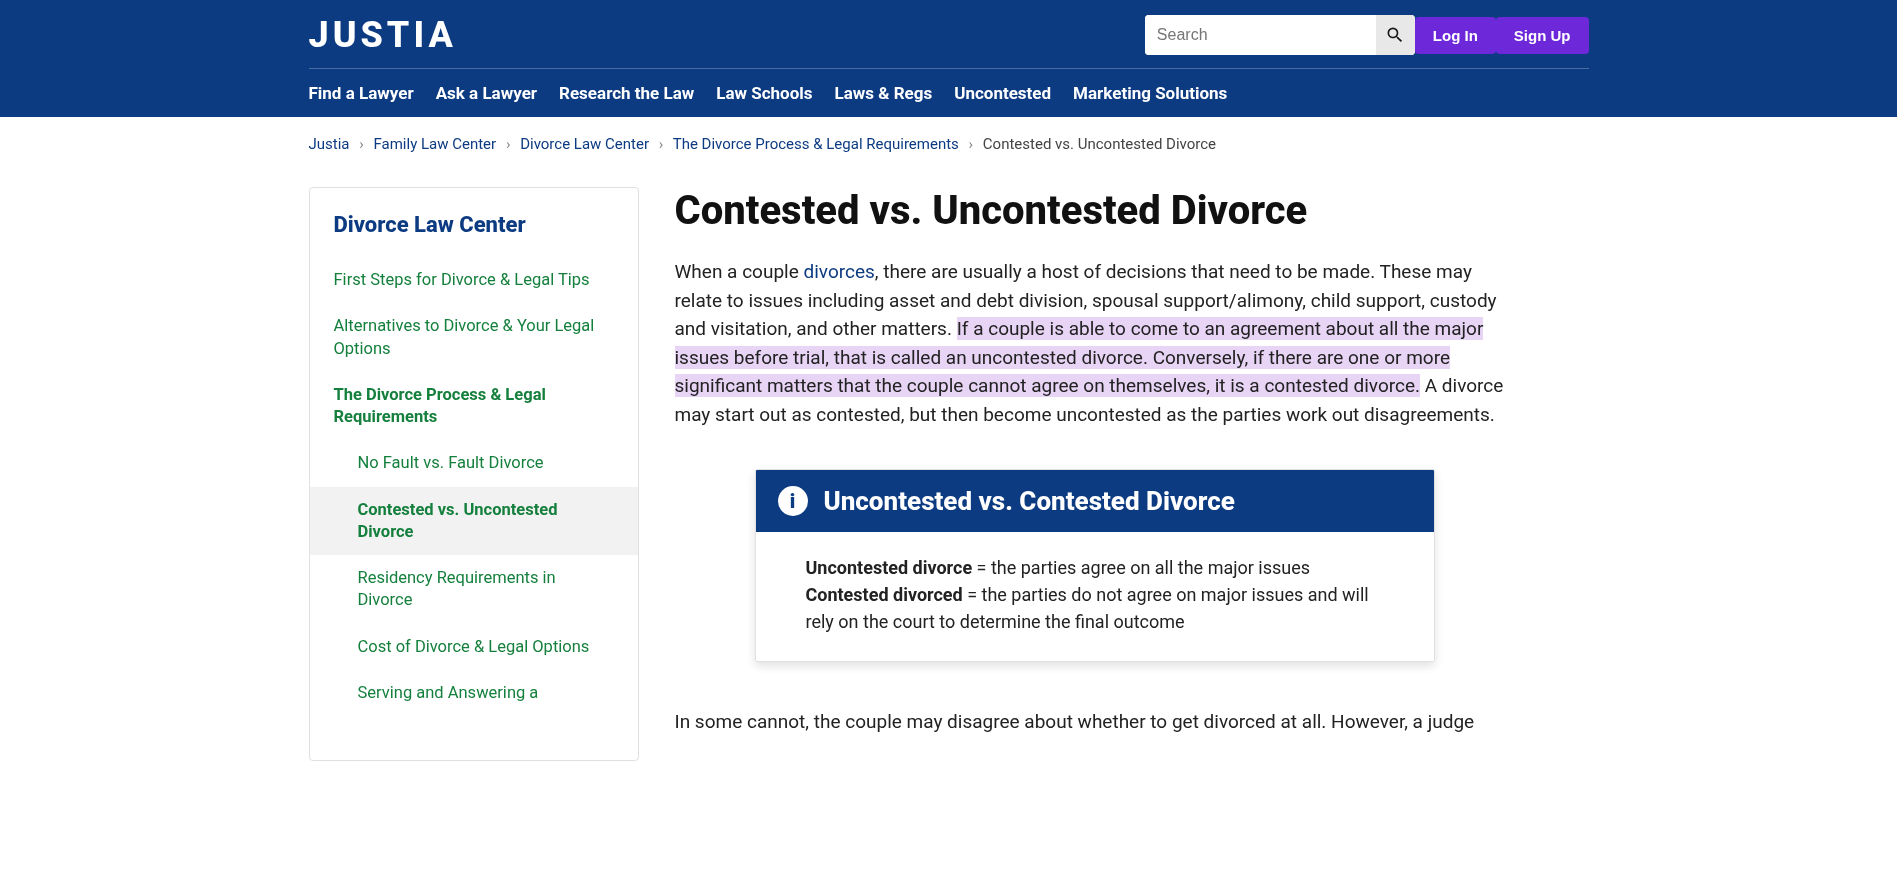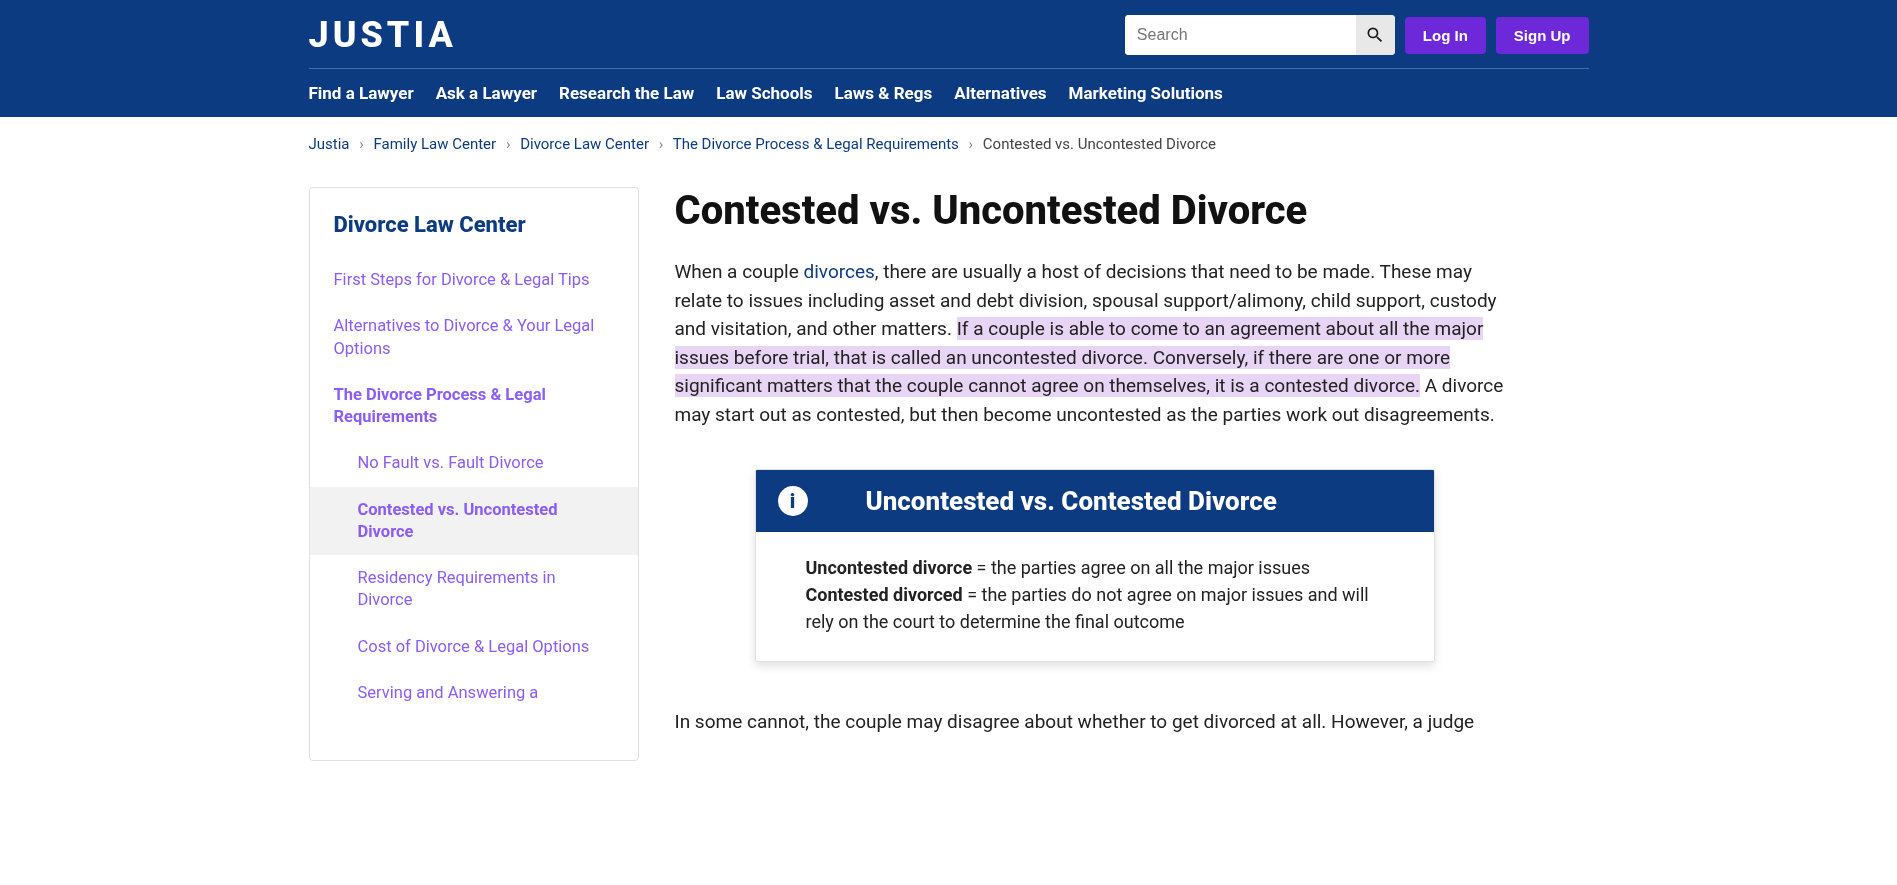--- a/index.html
+++ b/index.html
@@ -1,48 +1,48 @@
 <!DOCTYPE html>
 <html><head>
 <meta charset="utf-8">
 <style>
 * { margin: 0; padding: 0; box-sizing: border-box; }
 body { font-family: -apple-system, BlinkMacSystemFont, "Segoe UI", Roboto, Helvetica, Arial, sans-serif; color: #222; background: #fff; }
 .header { background: #0d3b82; color: #fff; }
 .header-inner { max-width: 1280px; margin: 0 auto; padding: 14px 0 0 0; }
 .header-top { display: flex; align-items: center; justify-content: space-between; padding: 0 0 12px 0; }
 .logo { font-weight: 800; letter-spacing: 4px; font-size: 36px; color: #fff; text-decoration: none; }
-.header-right { display: flex; align-items: center; gap: 10px; }
+.header-right { display: flex; align-items: center; gap: 0; }
 .search-box { display: flex; background: #fff; border-radius: 4px; overflow: hidden; height: 40px; width: 270px; }
 .search-input { flex: 1; border: none; outline: none; padding: 0 12px; font-size: 16px; color: #555; }
 .search-btn { width: 44px; background: #e8e8e8; border: none; display: flex; align-items: center; justify-content: center; cursor: pointer; }
 .search-btn svg { width: 20px; height: 20px; fill: #1a1a1a; }
 .hdr-btn { background: #6d28d9; color: #fff; border: none; padding: 10px 18px; font-size: 15px; font-weight: 700; border-radius: 4px; cursor: pointer; }
 .nav-row { border-top: 1px solid rgba(255,255,255,0.25); display: flex; gap: 22px; padding: 14px 0; }
 .nav-row a { color: #fff; text-decoration: none; font-weight: 700; font-size: 17px; }
 .breadcrumb { max-width: 1280px; margin: 4px auto; padding: 14px 0 6px 0; font-size: 15px; color: #444; }
 .breadcrumb a { color: #0d3b82; text-decoration: none; }
 .breadcrumb .sep { color: #888; margin: 0 6px; }
 .breadcrumb .current { color: #444; }
 .main { max-width: 1280px; margin: 0 auto; display: flex; gap: 36px; padding: 24px 0 40px 0; }
 .sidebar { width: 330px; flex-shrink: 0; border: 1px solid #e0e0e0; border-radius: 4px; padding-bottom: 8px; }
 .sidebar h2 { color: #0d3b82; font-size: 22px; font-weight: 800; padding: 24px 24px 20px 24px; }
-.side-list a { display: block; padding: 12px 24px; color: #8b5cf6; text-decoration: none; font-size: 16.5px; line-height: 1.35; }
+.side-list a { display: block; padding: 12px 24px; color: #15803d; text-decoration: none; font-size: 16.5px; line-height: 1.35; }
 .side-list a.lvl2 { padding-left: 48px; }
 .side-list a.active { background: #f2f2f2; font-weight: 700; }
 .side-list a.bold { font-weight: 700; }
 .content { flex: 1; max-width: 840px; }
 .content h1 { font-size: 40px; font-weight: 800; color: #111; margin-bottom: 24px; }
 .content p { font-size: 19px; line-height: 1.5; color: #222; margin-bottom: 24px; margin-top: 12px; }
 .content a.inline { color: #0d3b82; text-decoration: none; }
 .hl { background: #e8d4f5; }
 .callout { margin: 40px 80px 46px 80px; border: 1px solid #e1e1e1; box-shadow: 0 4px 10px rgba(0,0,0,0.12); border-radius: 2px; overflow: hidden; }
 .callout-hdr { background: #0d3b82; color: #fff; display: flex; align-items: center; gap: 16px; padding: 16px 22px; }
 .callout-hdr .info-icon { width: 30px; height: 30px; border-radius: 50%; background: #fff; color: #0d3b82; display: flex; align-items: center; justify-content: center; font-weight: 900; font-size: 20px; }
-.callout-hdr h3 { font-size: 26px; font-weight: 800; margin-left: 42px; }
+.callout-hdr h3 { font-size: 26px; font-weight: 800; }
 .callout-body { padding: 22px 40px 26px 50px; font-size: 18px; line-height: 1.5; }
 .callout-body strong { font-weight: 700; }
 </style>
 </head>
 <body>
 
 <header class="header">
   <div class="header-inner">
     <div class="header-top">
       <a href="#" class="logo">JUSTIA</a>
@@ -58,21 +58,21 @@
         <button class="hdr-btn">Log In</button>
         <button class="hdr-btn">Sign Up</button>
       </div>
     </div>
     <nav class="nav-row">
       <a href="#">Find a Lawyer</a>
       <a href="#">Ask a Lawyer</a>
       <a href="#">Research the Law</a>
       <a href="#">Law Schools</a>
       <a href="#">Laws &amp; Regs</a>
-      <a href="#">Alternatives</a>
+      <a href="#">Uncontested</a>
       <a href="#">Marketing Solutions</a>
     </nav>
   </div>
 </header>
 
 <div class="breadcrumb">
   <a href="#">Justia</a>
   <span class="sep">›</span>
   <a href="#">Family Law Center</a>
   <span class="sep">›</span>

